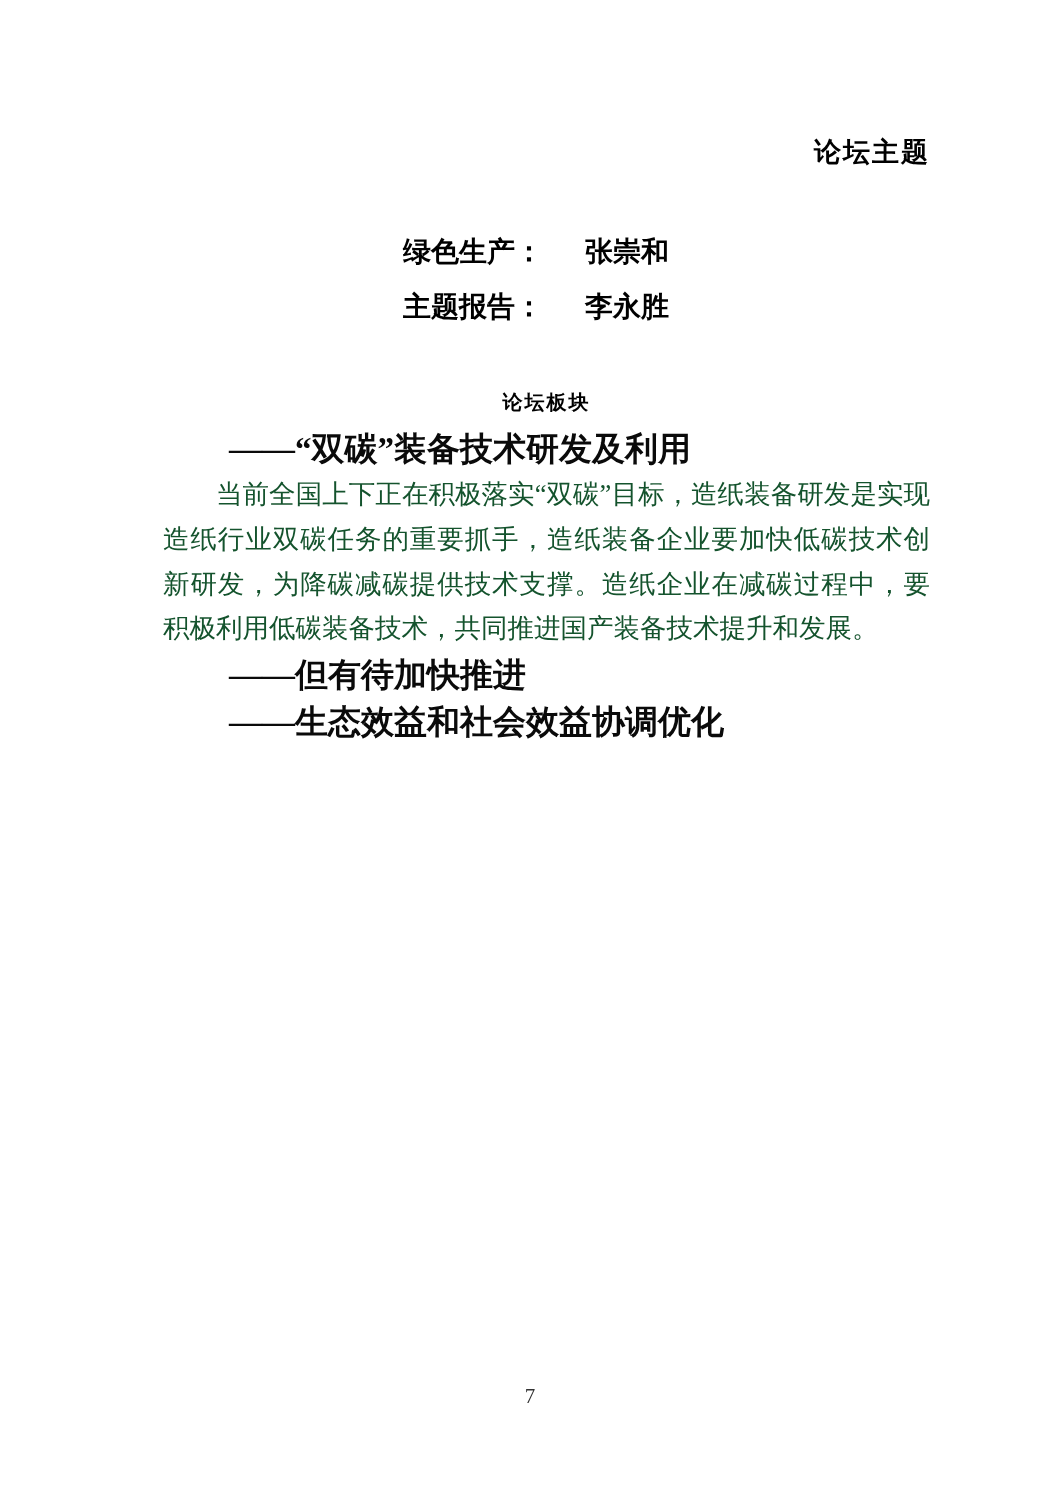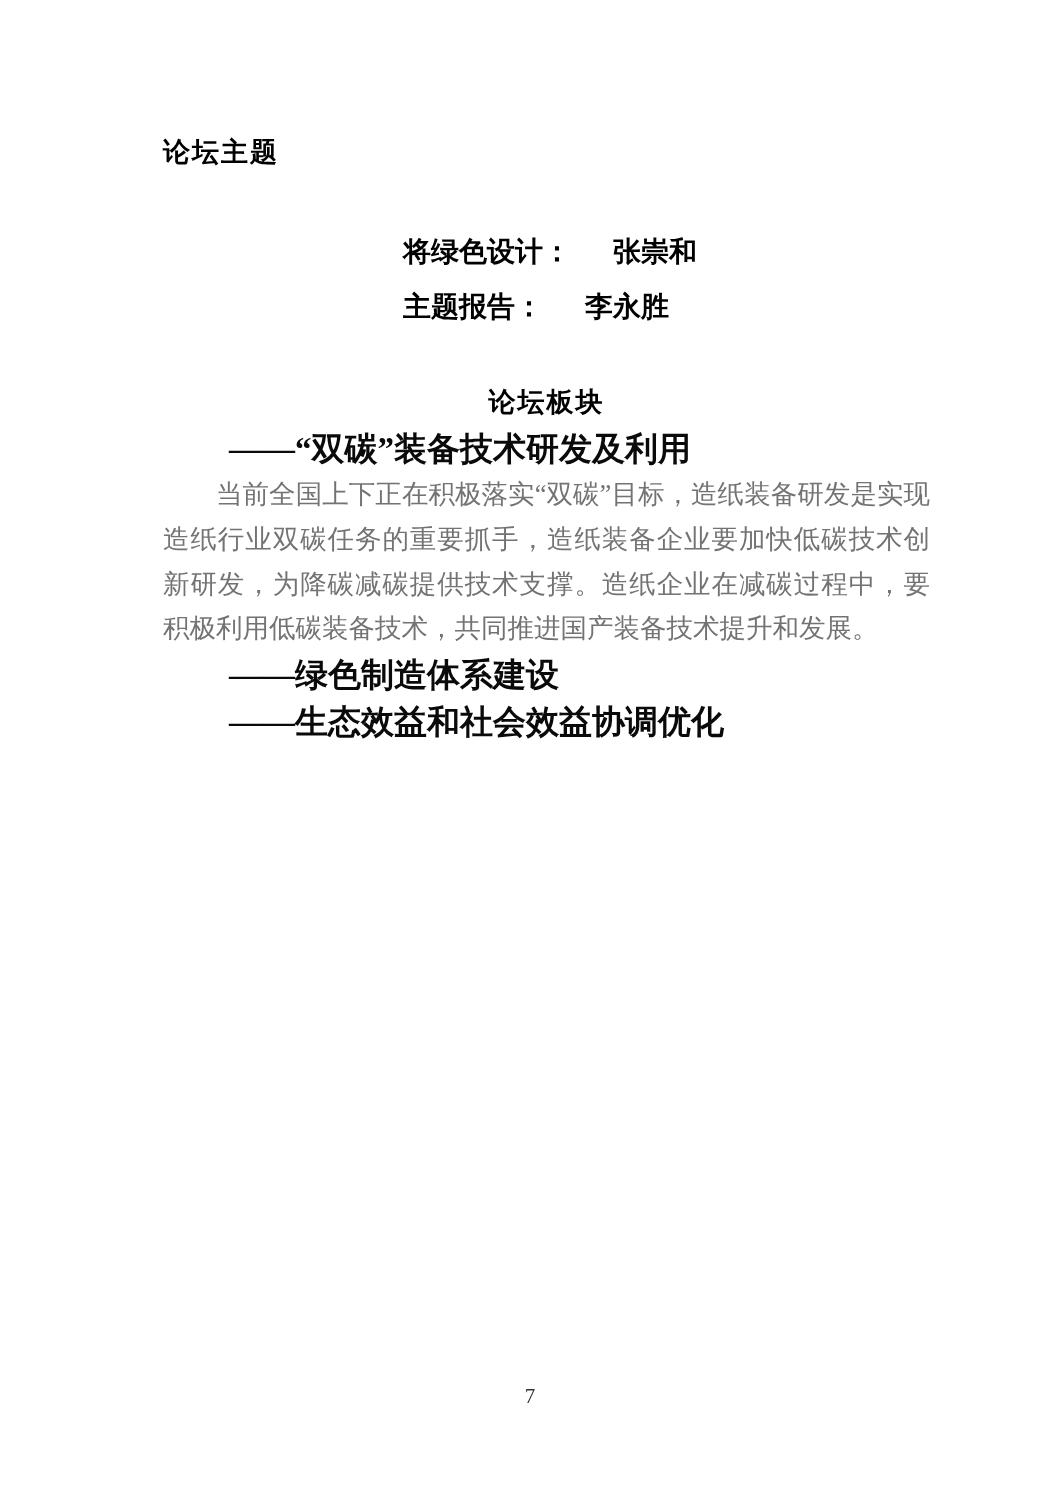--- a/index.html
+++ b/index.html
@@ -16,21 +16,21 @@
     color: #000000;
     overflow: hidden;
     box-sizing: border-box;
     padding-top: 136px;
   }
   .content {
     margin-left: 163px;
     width: 767px;
   }
   .kicker {
-    text-align: left;
+    text-align: right;
     font-weight: 700;
     font-size: 27px;
     line-height: 32px;
     letter-spacing: 2px;
   }
   .main-title {
     text-align: center;
     font-weight: 700;
     font-size: 39px;
     line-height: 48px;
@@ -47,41 +47,41 @@
     display: flex;
     align-items: baseline;
     line-height: 55px;
   }
   .speaker-row .name {
     margin-left: 42px;
   }
   .sections-heading {
     text-align: center;
     font-weight: 700;
-    font-size: 27px;
+    font-size: 20px;
     line-height: 45px;
     margin-top: 46px;
     letter-spacing: 2px;
   }
   .section-subtitle {
     font-weight: 700;
     font-size: 33px;
     line-height: 45px;
     text-indent: 2em;
     margin: 0;
     margin-top: 2px;
     color: #0a0a0a;
   }
   .section-body {
     font-size: 26.5px;
     line-height: 44.8px;
     text-align: justify;
     text-indent: 2em;
     margin: 0;
-    color: #737373;
+    color: #14532d;
     font-weight: 400;
   }
   .page-number {
     position: absolute;
     left: 0;
     right: 0;
     top: 1384px;
     text-align: center;
     font-size: 21px;
     color: #333333;
@@ -92,38 +92,38 @@
 <body>
 
 <div class="page">
   <div class="content">
 
     <div class="kicker">论坛主题</div>
 
 
     <div class="speakers">
       <div class="speaker-row">
-        <span class="label">将绿色设计：</span>
+        <span class="label">绿色生产：</span>
         <span class="name">张崇和</span>
       </div>
       <div class="speaker-row">
         <span class="label">主题报告：</span>
         <span class="name">李永胜</span>
       </div>
     </div>
 
     <div class="sections-heading">论坛板块</div>
 
     <div class="section">
       <p class="section-subtitle">——“双碳”装备技术研发及利用</p>
       <p class="section-body">当前全国上下正在积极落实“双碳”目标，造纸装备研发是实现造纸行业双碳任务的重要抓手，造纸装备企业要加快低碳技术创新研发，为降碳减碳提供技术支撑。造纸企业在减碳过程中，要积极利用低碳装备技术，共同推进国产装备技术提升和发展。</p>
     </div>
 
     <div class="section">
-      <p class="section-subtitle">——绿色制造体系建设</p>
+      <p class="section-subtitle">——但有待加快推进</p>
     </div>
 
     <div class="section">
     </div>
 
     <div class="section">
       <p class="section-subtitle">——生态效益和社会效益协调优化</p>
     </div>
 
   </div>

